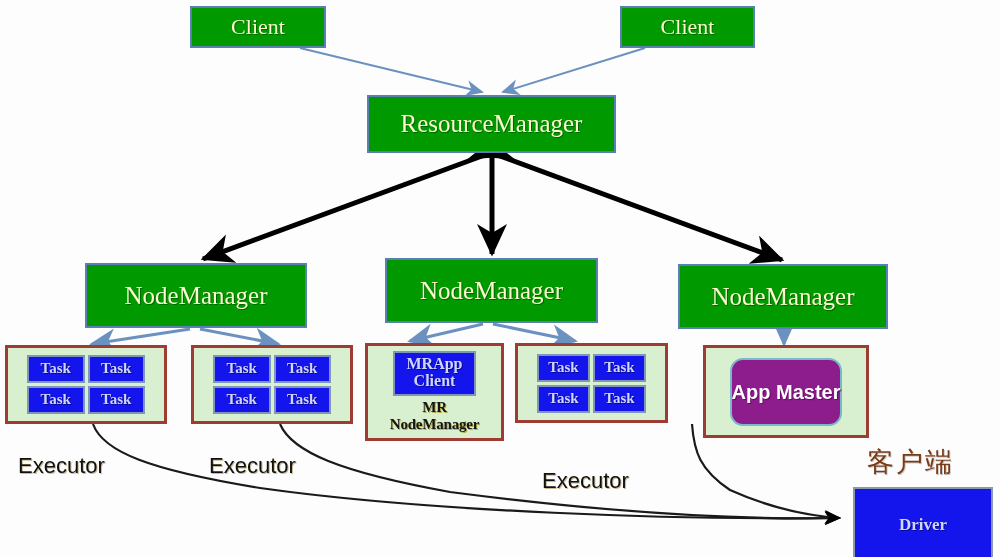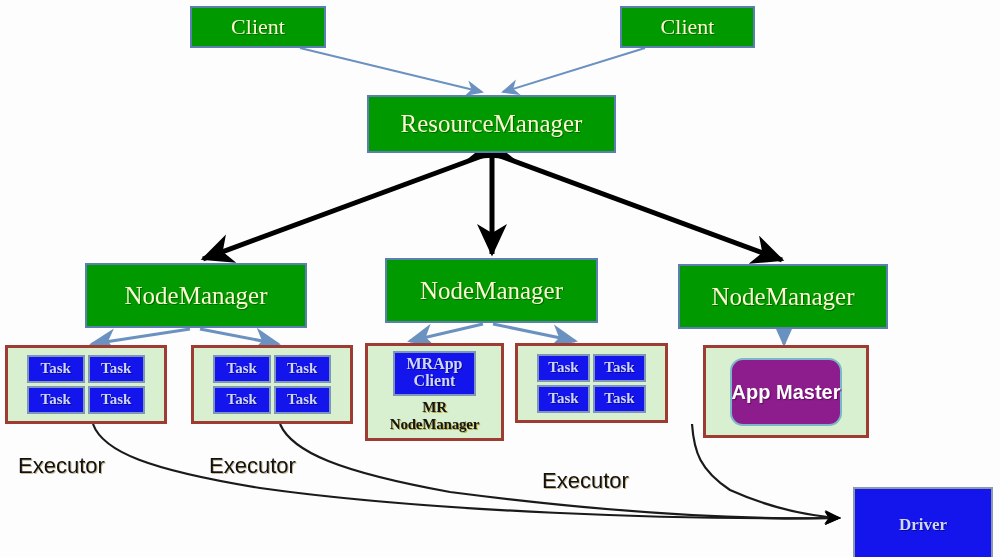--- a/index.html
+++ b/index.html
@@ -255,18 +255,19 @@
   </div>
 
   <div class="container-box" style="left:703px; top:345px; width:166px; height:93px; padding:5px;align-items:center;">
     <div class="app-master">App Master</div>
   </div>
 
   <div class="exec-label" style="left:18px; top:453px;">Executor</div>
   <div class="exec-label" style="left:209px; top:453px;">Executor</div>
   <div class="exec-label" style="left:542px; top:468px;">Executor</div>
 
+  <div class="cn-label" style="left:867px; top:444px;">客户端</div>
 
   <div class="driver-box" style="left:853px; top:487px; width:140px; height:76px;">
     <span>Driver</span>
   </div>
 
 </div>
 
 </body></html>

